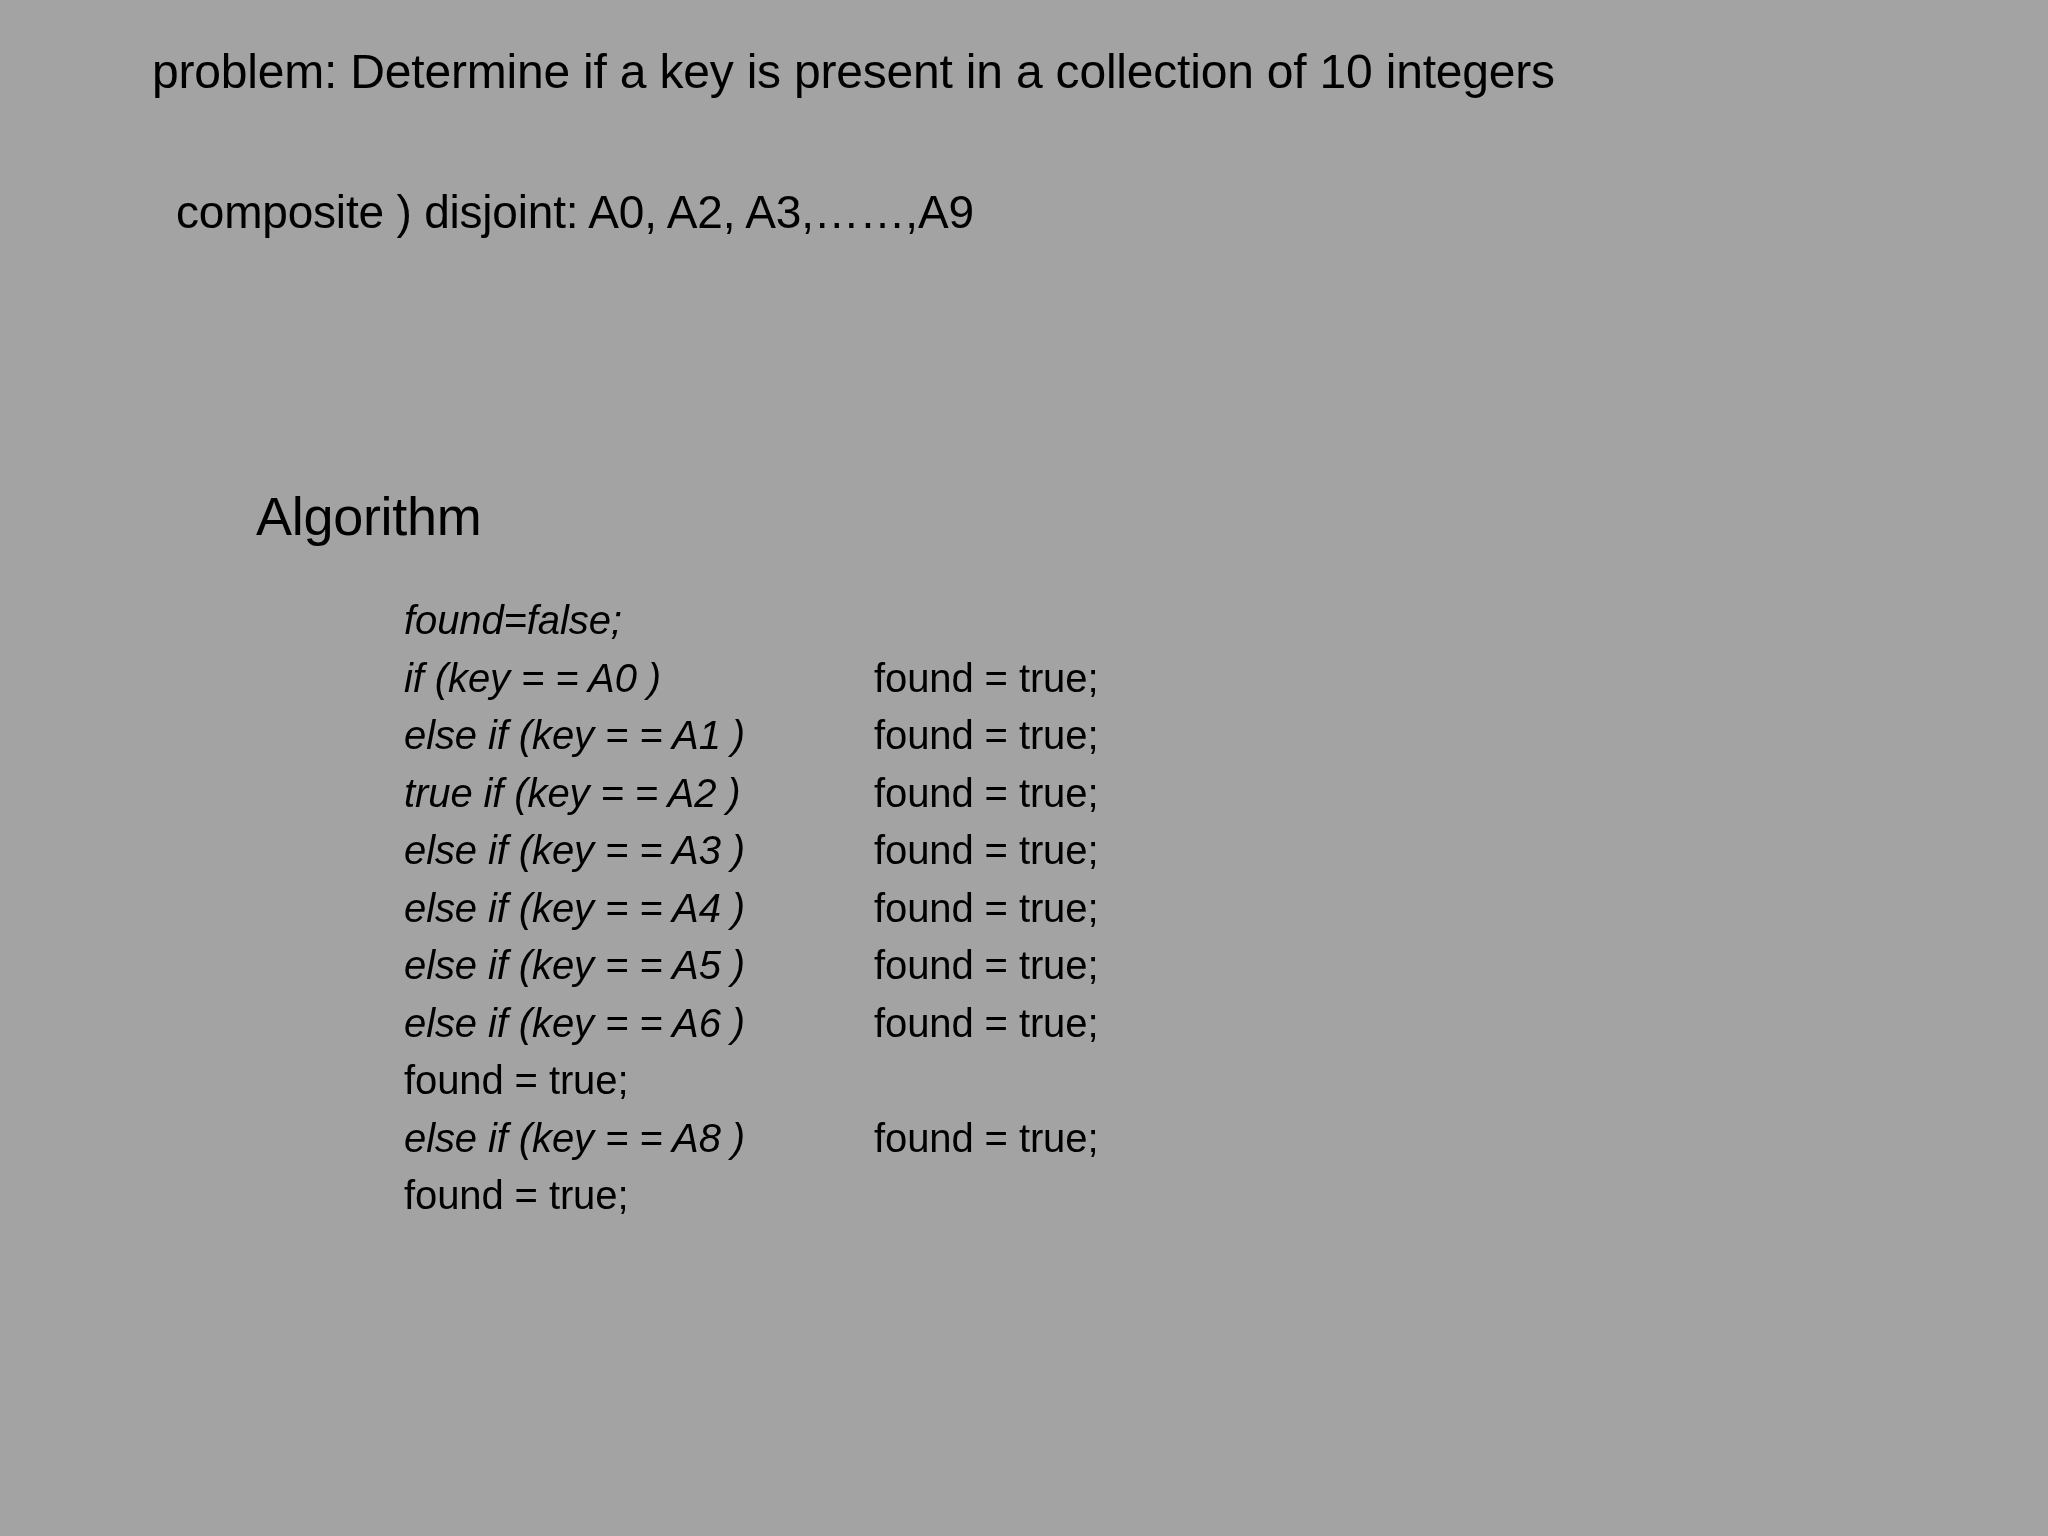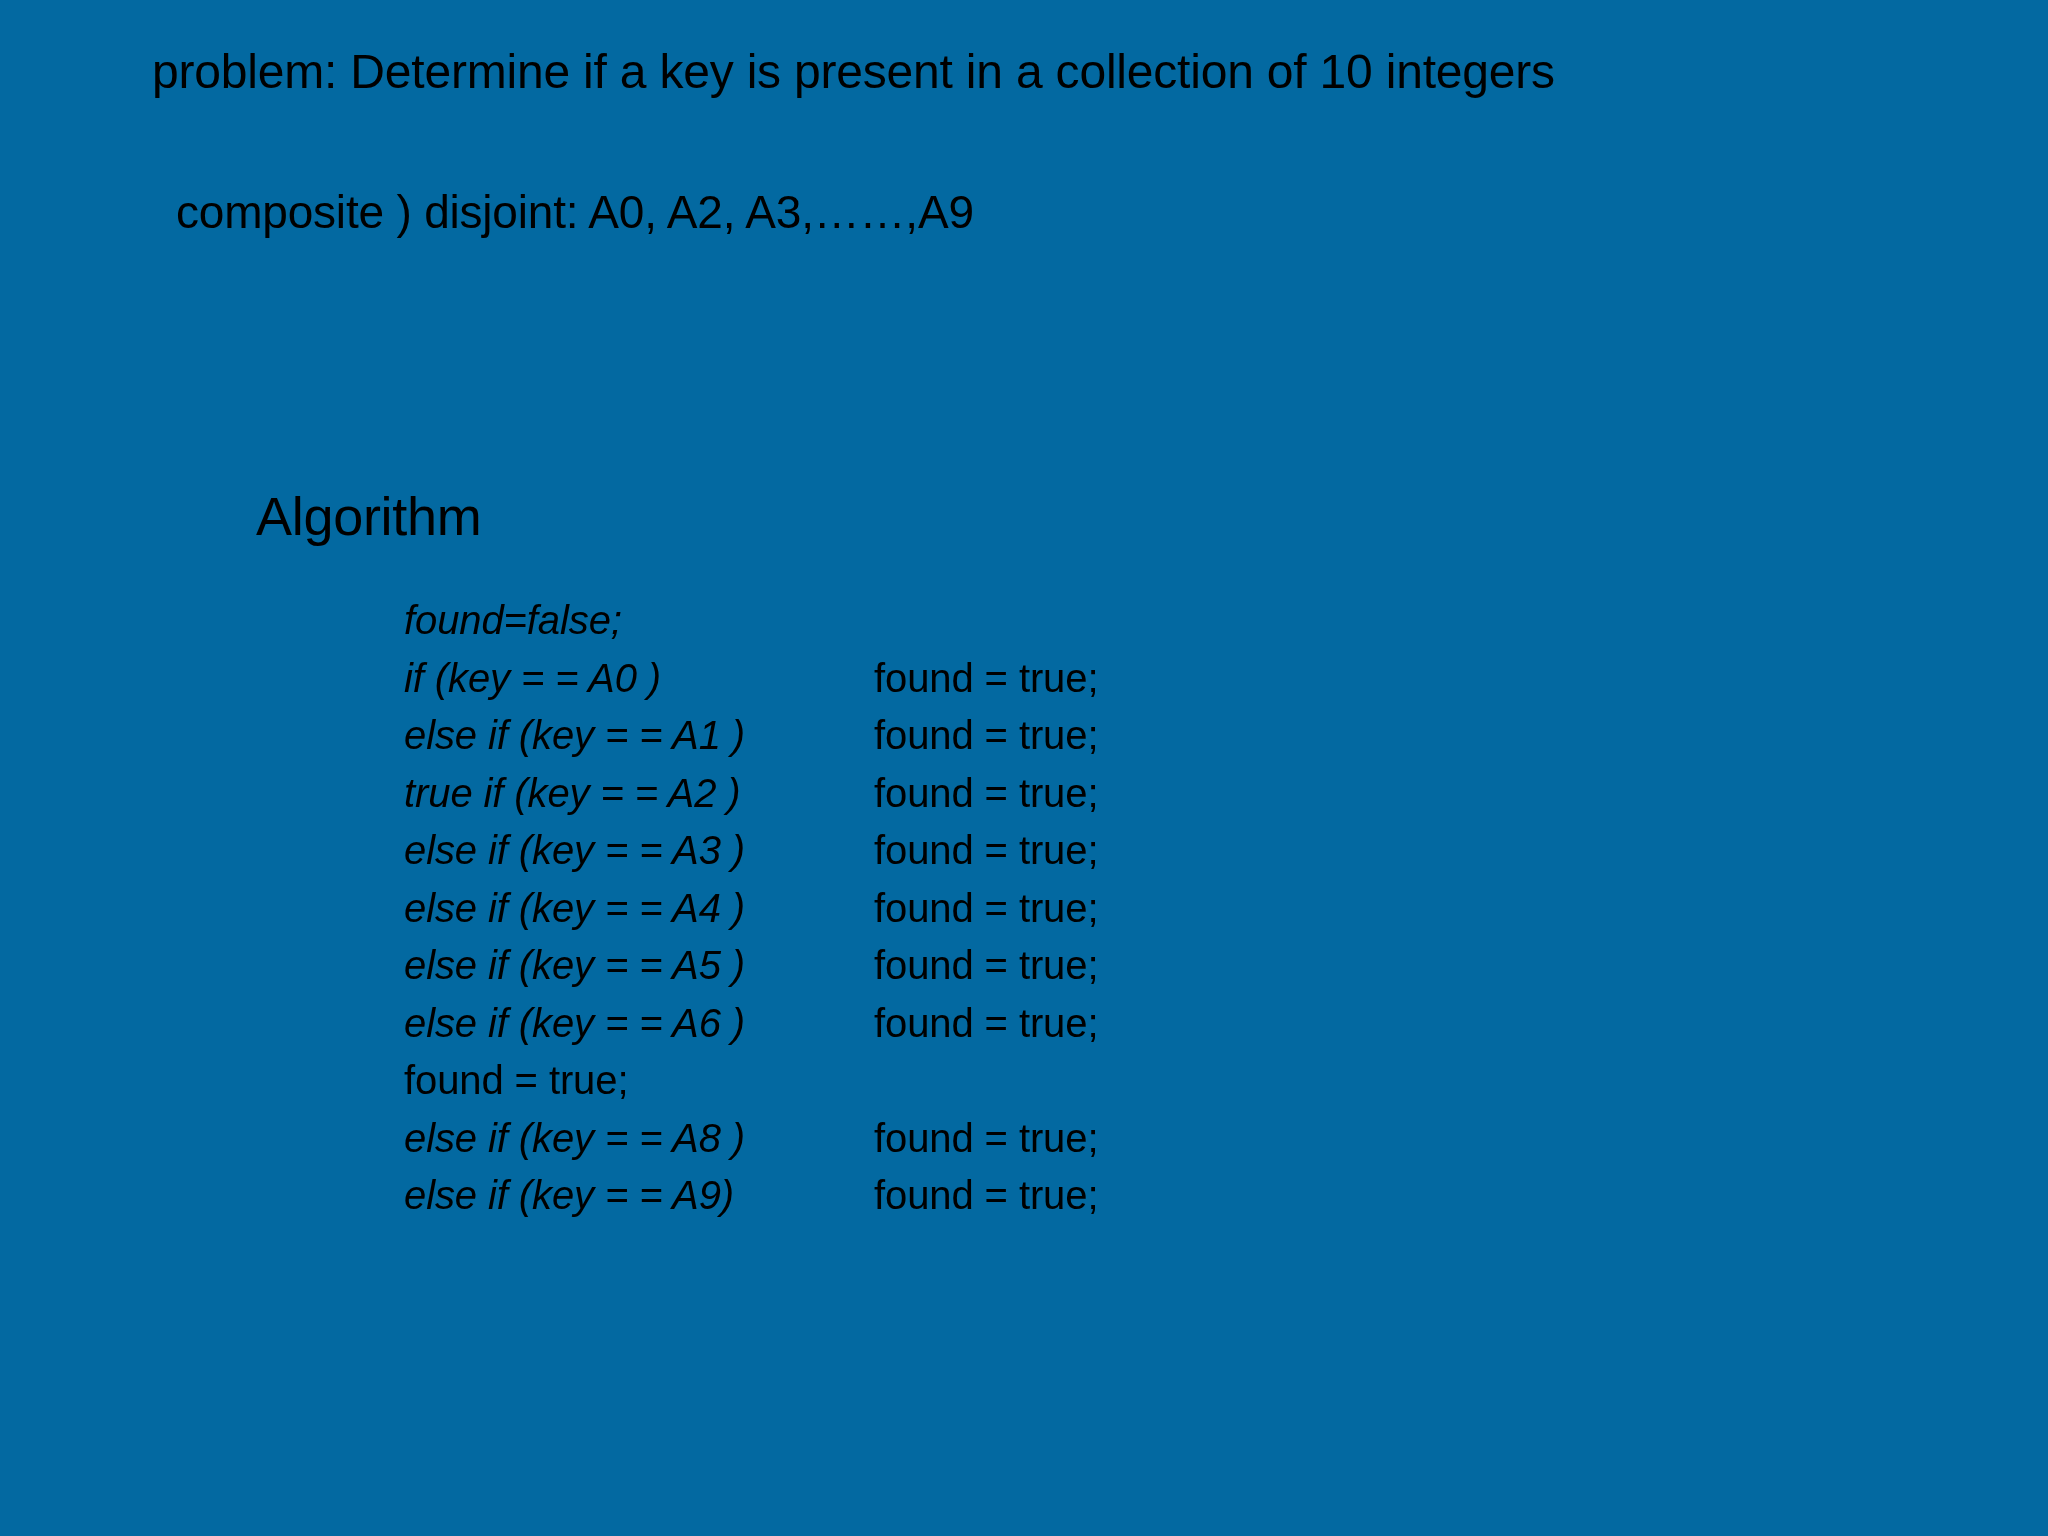--- a/index.html
+++ b/index.html
@@ -9,21 +9,21 @@
   }
   body {
     font-family: "Liberation Sans", sans-serif;
     color: #000000;
     -webkit-font-smoothing: antialiased;
   }
   #slide {
     position: relative;
     width: 2048px;
     height: 1536px;
-    background: #0369a1;
+    background: #a3a3a3;
     overflow: hidden;
   }
 
   
   #problem-title {
     position: absolute;
     left: 152px;
     top: 44px;
     font-size: 48px;
     line-height: 1.18;
@@ -129,18 +129,17 @@
       <span class="code-action">found = true;</span>
     </div>
     <div class="code-row">
       <span class="code-action">found = true;</span>
     </div>
     <div class="code-row">
       <span class="code-cond">else if (key = = A8 )</span>
       <span class="code-action">found = true;</span>
     </div>
     <div class="code-row">
-      <span class="code-cond">else if (key = = A9)</span>
       <span class="code-action">found = true;</span>
     </div>
   </div>
 
 </div>
 
 </body></html>

